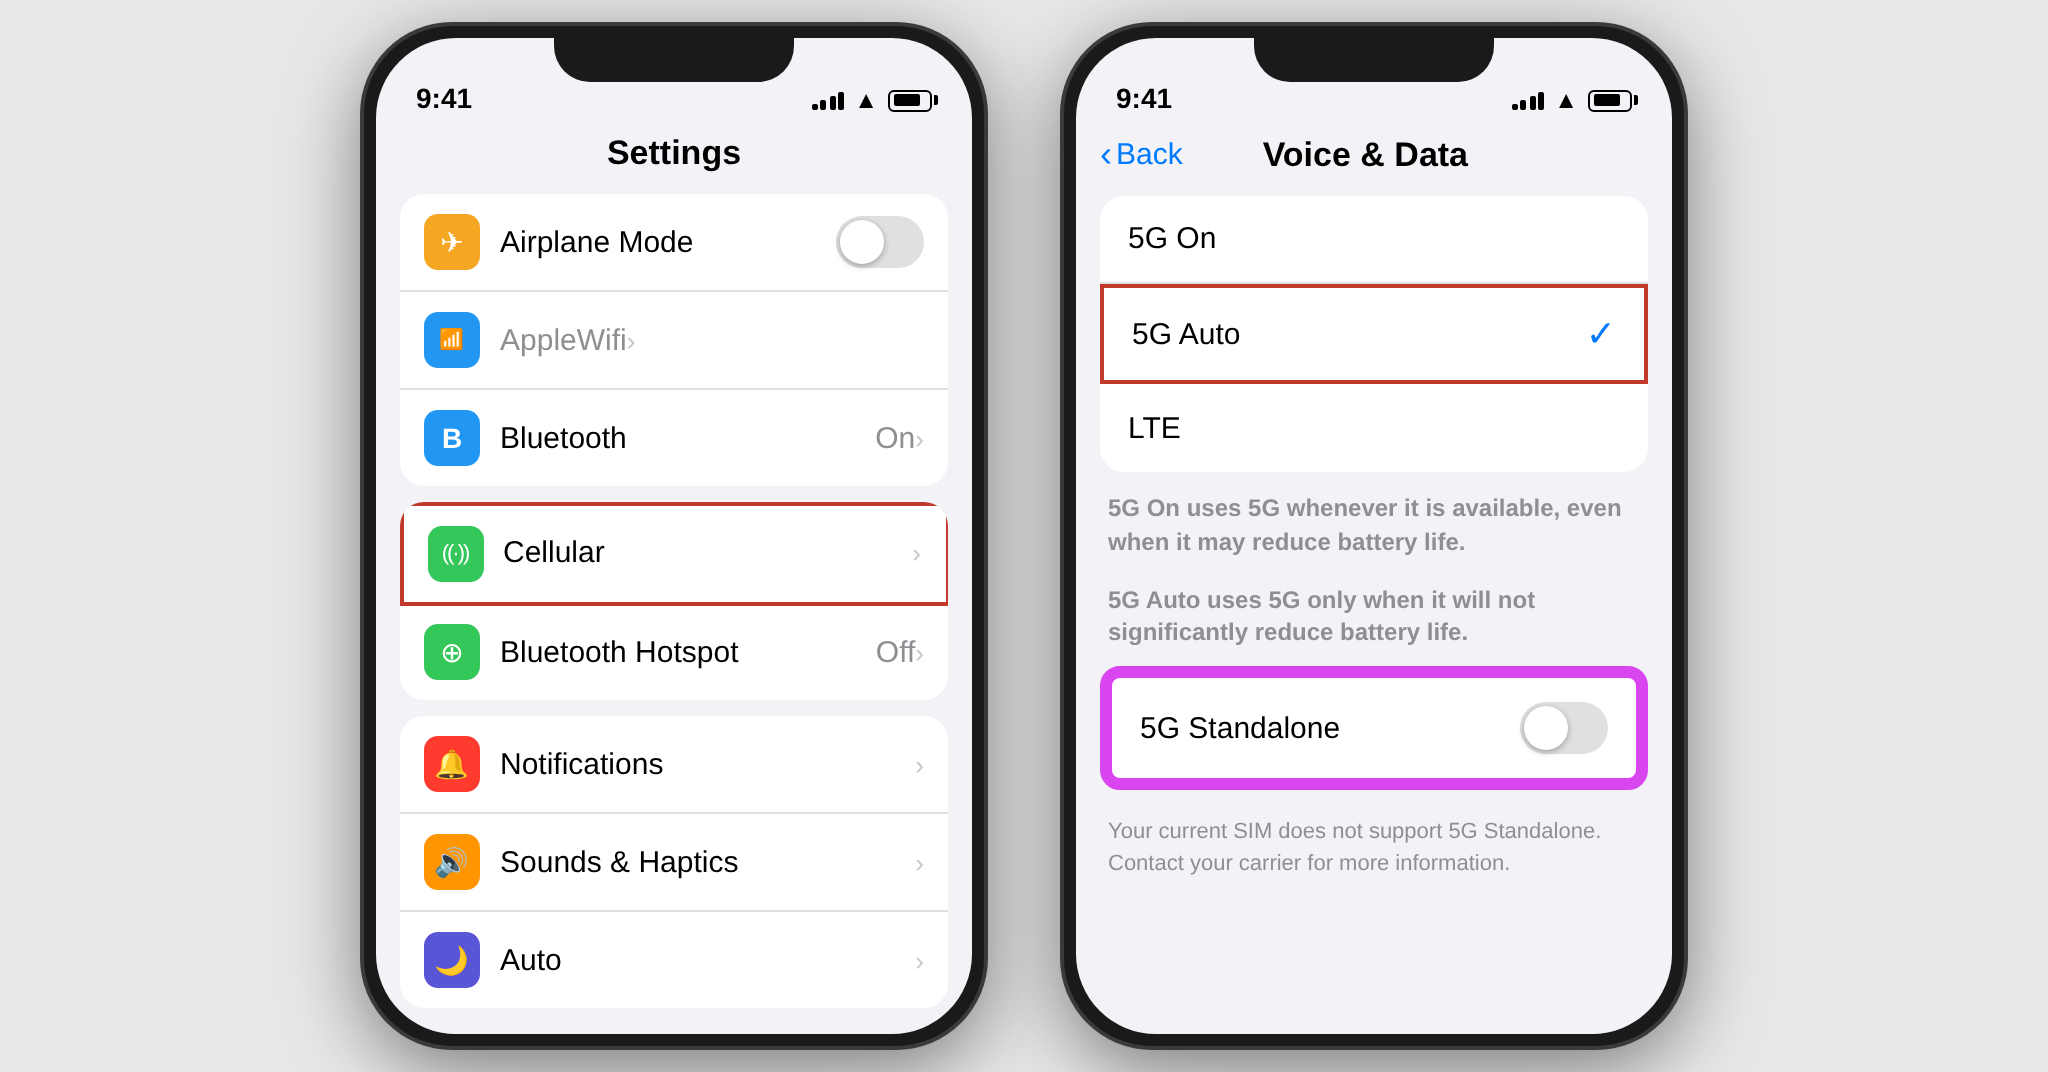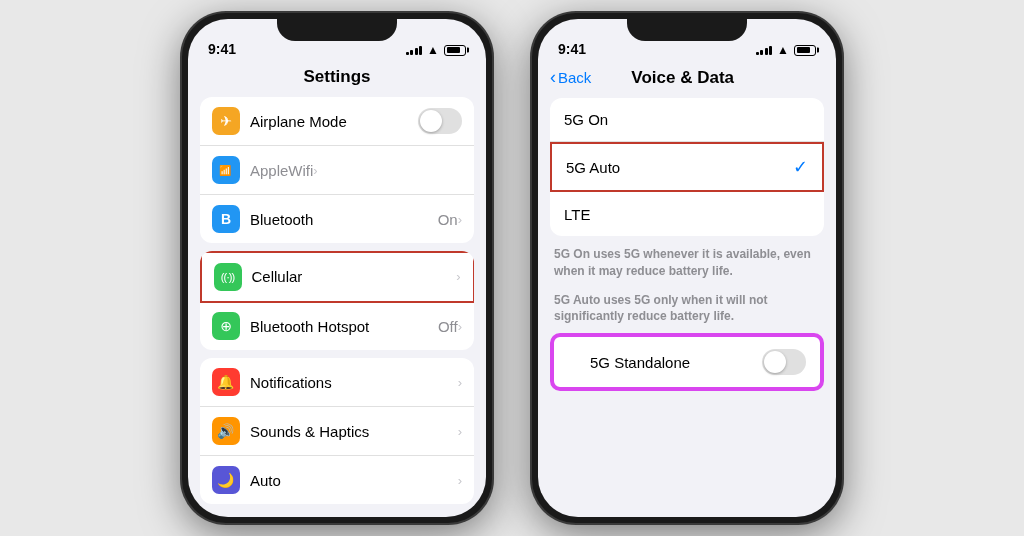--- a/index.html
+++ b/index.html
@@ -481,24 +481,27 @@
         <div class="vd-item">
           <span class="vd-label">LTE</span>
         </div>
       </div>
 
       <div style="padding: 0 4px; font-weight: bold;">
         <p class="vd-desc">5G On uses 5G whenever it is available, even when it may reduce battery life.</p>
         <p class="vd-desc">5G Auto uses 5G only when it will not significantly reduce battery life.</p>
       </div>
 
-      <div class="vd-group standalone-item" style="border:4px solid #d946ef;padding-left:22px;">
+      <div class="vd-group standalone-item" style="border:6px solid #d946ef;">
         <div class="vd-item" style="border:none;">
           <span class="vd-label">5G Standalone</span>
           <div class="standalone-toggle">
             <div class="standalone-knob"></div>
           </div>
         </div>
       </div>
 
+      <div style="padding: 4px 4px 0;">
+        <p class="standalone-desc">Your current SIM does not support 5G Standalone. Contact your carrier for more information.</p>
+      </div>
     </div>
   </div>
 </div>
 
 </body></html>

